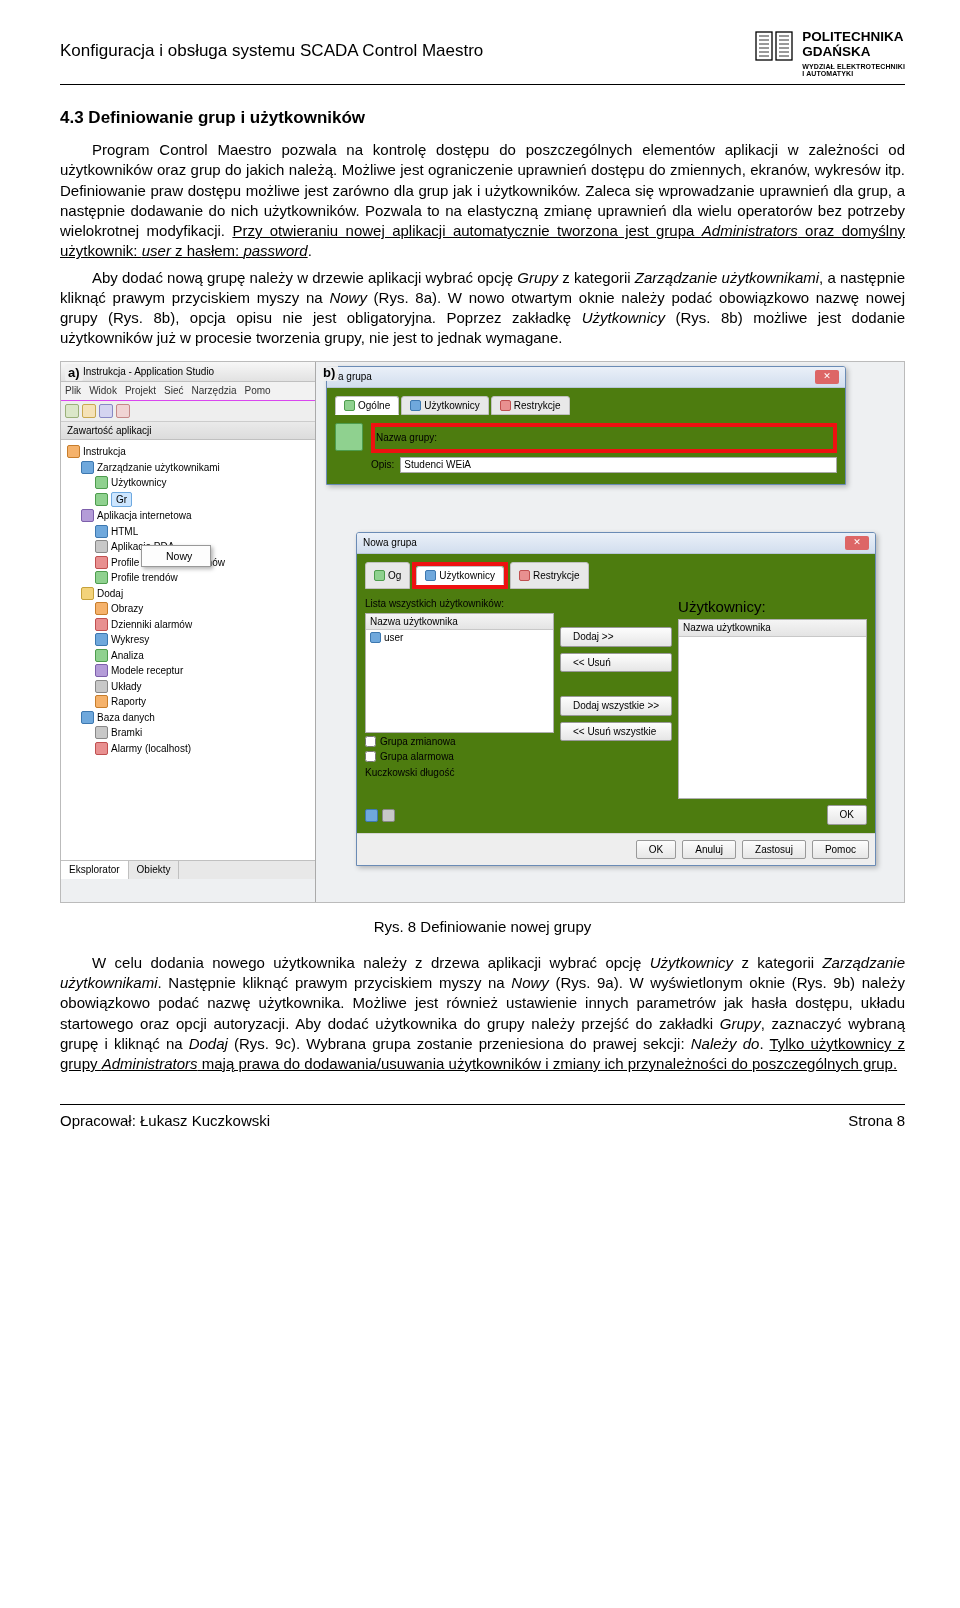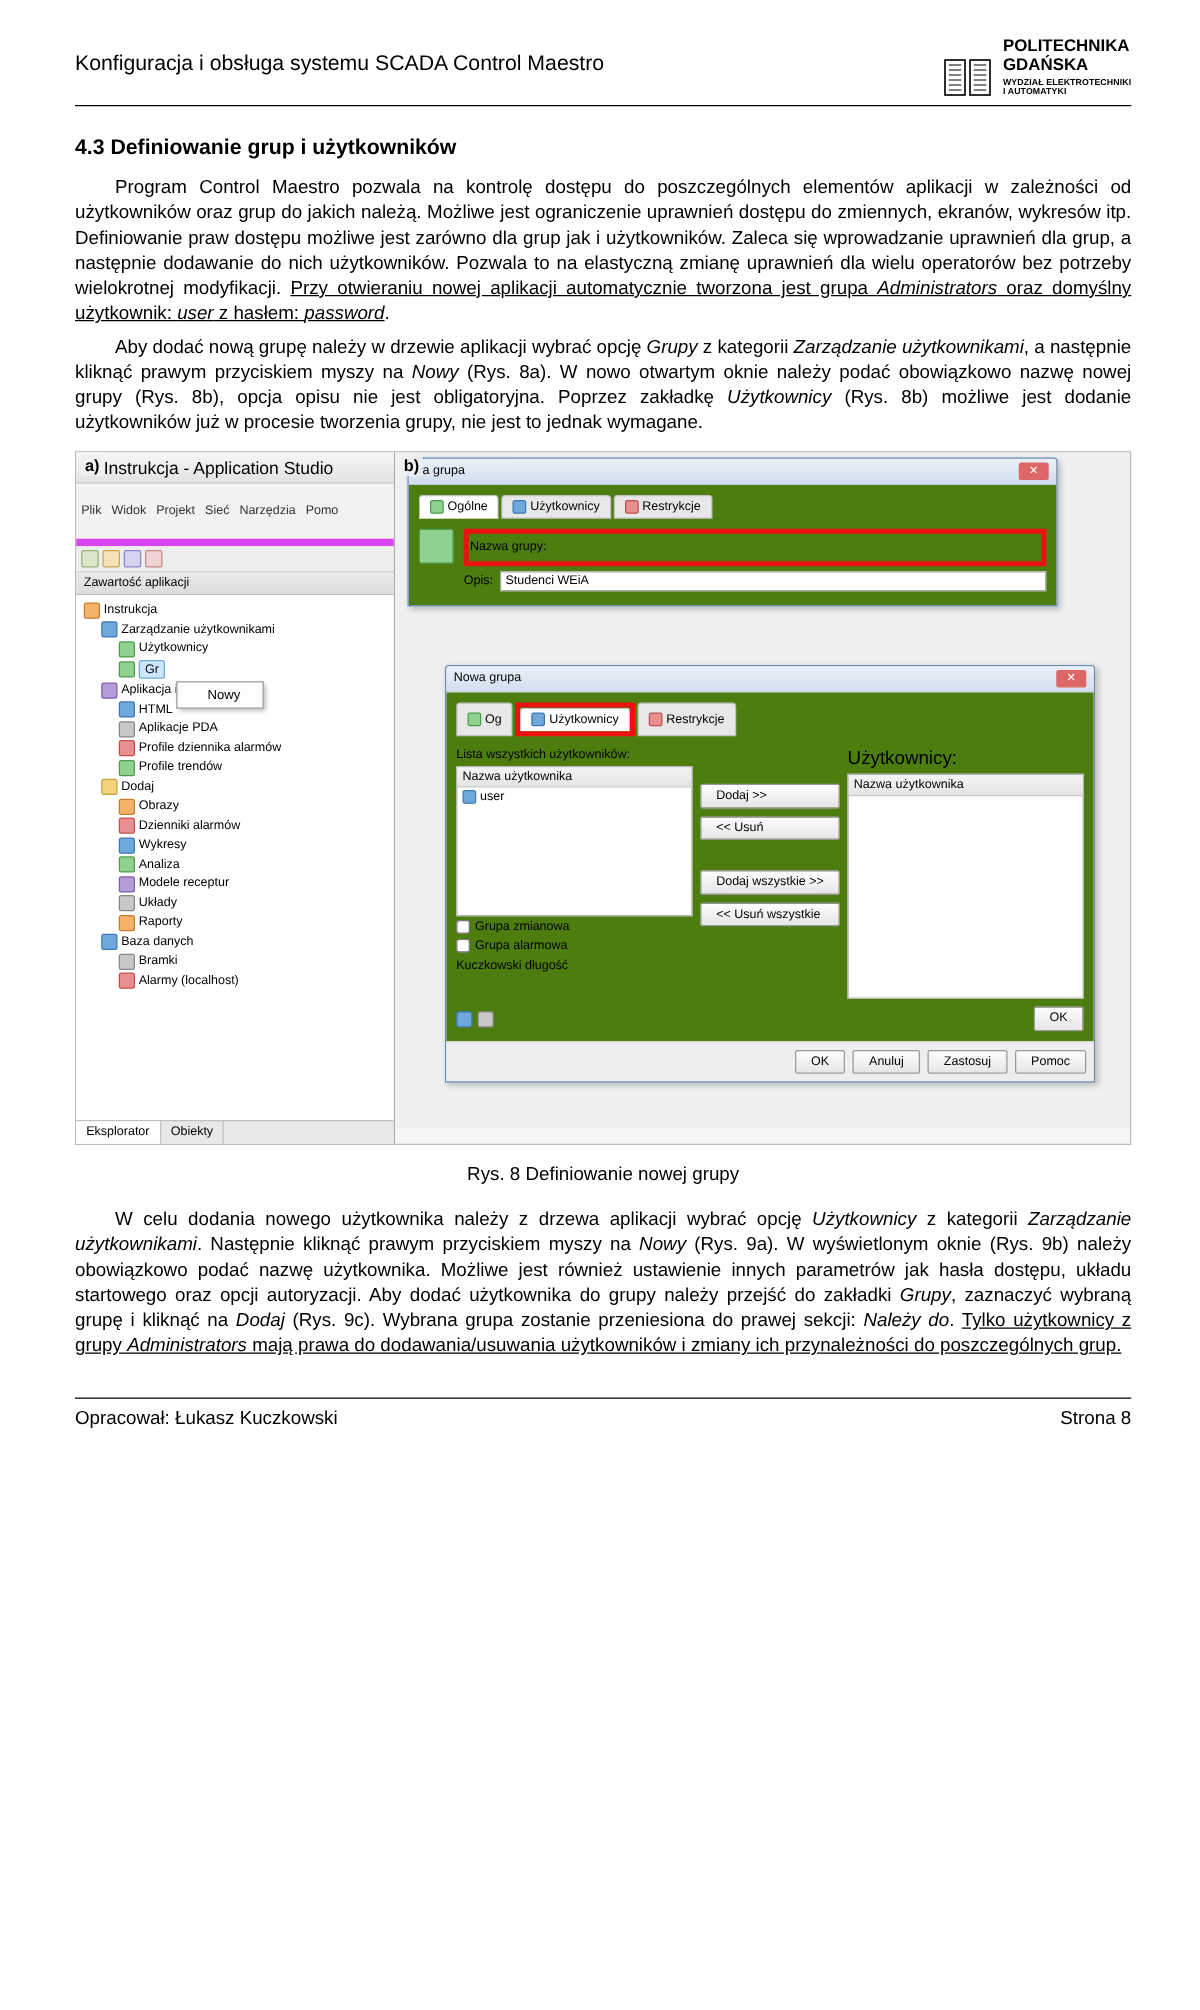--- a/index.html
+++ b/index.html
@@ -15,21 +15,21 @@
   .page { padding: 30px 55px 20px 60px; }
   .header {
     display: flex;
     justify-content: space-between;
     align-items: flex-start;
     padding-bottom: 6px;
     border-bottom: 1.5px solid #000;
     margin-bottom: 22px;
   }
   .header-title { font-size: 17px; padding-top: 10px; }
-  .logo-block { display: flex; align-items: flex-end; gap: 8px; }
+  .logo-block { display: flex; align-items: flex-start; gap: 8px; }
   .logo-svg { width: 40px; height: 32px; }
   .logo-text { display: flex; flex-direction: column; font-weight: bold; font-size: 13.5px; line-height: 1.1; }
   .logo-sub { font-size: 7px; font-weight: bold; line-height: 1.1; margin-top: 3px; letter-spacing: 0.1px; }
 
   .section-heading { font-size: 17px; font-weight: bold; margin-bottom: 10px; }
   .body-text { text-align: justify; margin-bottom: 6px; }
   .body-text .indent { display: inline-block; width: 32px; }
   .underline { text-decoration: underline; }
   .italic { font-style: italic; }
 
@@ -42,22 +42,22 @@
   .fig-row { display: flex; gap: 0; }
   .panel-a { width: 255px; background: #eef0f2; border-right: 1px solid #aaa; font-size: 10px; position: relative; }
   .panel-b { flex: 1; background: #eef0f2; position: relative; font-size: 10px; }
   .panel-label {
     position: absolute; top: 2px; left: 4px; z-index: 5;
     font-weight: bold; font-size: 13px; background: rgba(240,240,240,0.9);
     padding: 0 3px; border-radius: 2px;
   }
 
   
-  .win-title { background: linear-gradient(#f7f7f7,#e2e2e2); padding: 3px 6px 3px 22px; font-size: 14px; border-bottom: 1px solid #c0c0c0; }
-  .menu-bar { background: #f2f2f2; padding: 15px 4px; font-size: 10px; border-bottom: 6px solid #d946ef; display: flex; gap: 8px; text-align: right; }
+  .win-title { background: linear-gradient(#f7f7f7,#e2e2e2); padding: 3px 6px 3px 22px; font-size: 10px; border-bottom: 1px solid #c0c0c0; }
+  .menu-bar { background: #f2f2f2; padding: 2px 4px; font-size: 10px; border-bottom: 1px solid #d946ef; display: flex; gap: 8px; text-align: right; }
   .menu-bar span { color: #333; }
   .toolbar { background: #eee; padding: 3px 4px; border-bottom: 1px solid #ccc; display: flex; gap: 3px; }
   .toolbar .ico { width: 14px; height: 14px; background: #dbe7c9; border: 1px solid #9ab07a; border-radius: 2px; }
   .toolbar .ico:nth-child(2){background:#f5e2b8;border-color:#c9a850;}
   .toolbar .ico:nth-child(3){background:#d4d4f0;border-color:#8888c4;}
   .toolbar .ico:nth-child(4){background:#f0d4d4;border-color:#c48888;}
   .tree-title { background: linear-gradient(#eaeaea,#dcdcdc); padding: 2px 6px; font-size: 10px; border-bottom: 1px solid #c0c0c0; }
   .tree { padding: 4px 4px 6px 4px; background: #fff; min-height: 420px; }
   .tree ul { list-style: none; padding-left: 14px; }
   .tree > ul { padding-left: 2px; }

